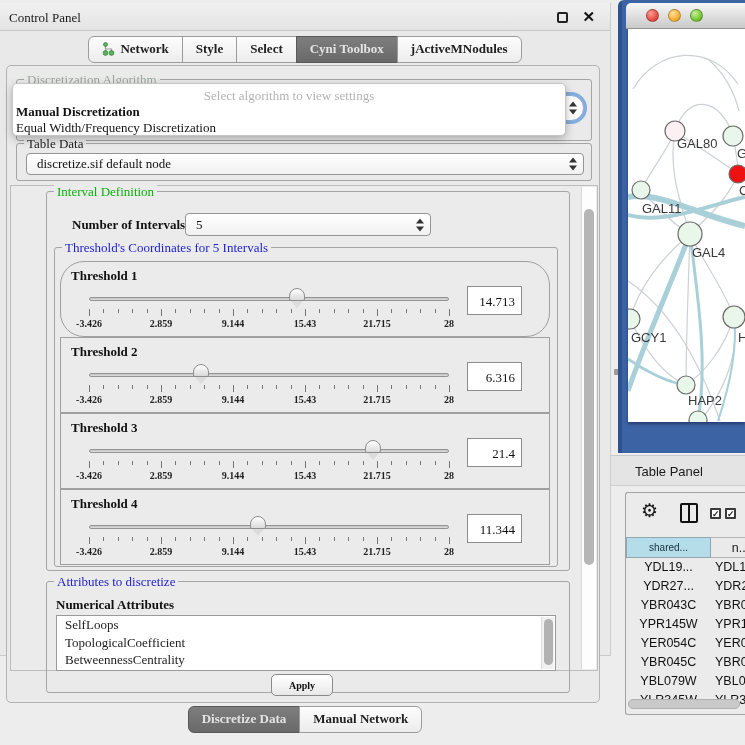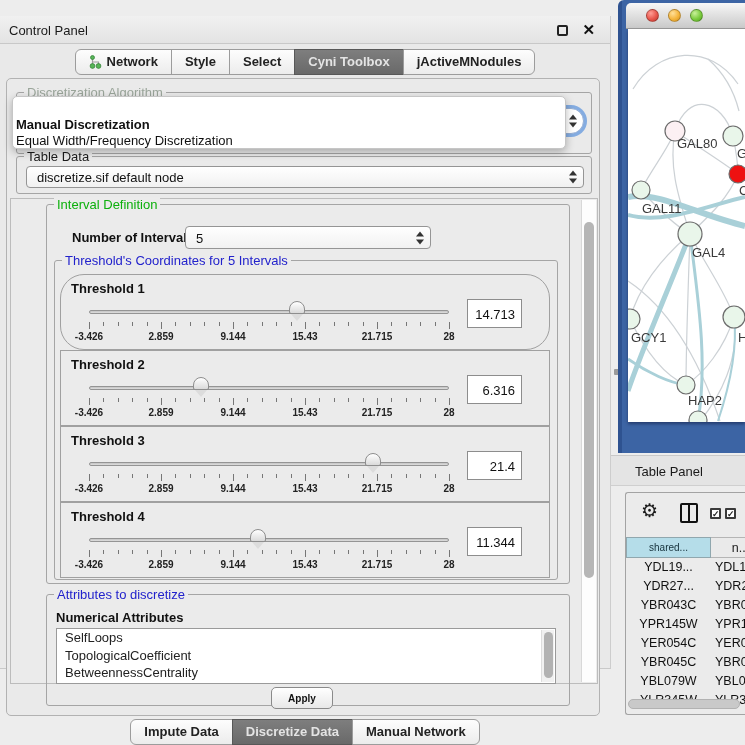--- a/index.html
+++ b/index.html
@@ -1,22 +1,22 @@
 <!DOCTYPE html>
 <html><head>
 <meta charset="utf-8">
 <style>
   * { margin:0; padding:0; box-sizing:border-box; }
   html,body { background:#ededed; }
   .stage { position:relative; width:745px; height:745px; overflow:hidden;
            font-family:"Liberation Sans", sans-serif; background:#ededed; }
 
   
-  .cp { position:absolute; left:0; top:16px; width:611px; height:653px;
-        background:#e9e9e9; border-right:1px solid #cdcdcd; border-bottom:1px solid #c9c9c9; }
+  .cp { position:absolute; left:0; top:3px; width:611px; height:653px;
+        background:#e9e9e9; border-right:1px solid #cdcdcd; border-bottom:1px solid #c9c9c9;font-family:Liberation Serif, serif; }
   .cp-titlebar { position:absolute; left:0; top:0; right:0; height:28px;
         background:linear-gradient(#f1f1f1,#e3e3e3); border-bottom:1px solid #c8c8c8; }
   .cp-title { position:absolute; left:9px; top:7px; font-size:13px; color:#1a1a1a; }
   .float-btn { position:absolute; right:42px; top:9px; width:11px; height:11px;
         border:2px solid #222; border-radius:2px; background:transparent; }
   .close-btn { position:absolute; right:15px; top:5px; font-size:15px; font-weight:bold; color:#111; }
 
   .top-tabs { position:absolute; left:0; right:0; top:33px; display:flex; justify-content:center; }
   .bottom-tabs { position:absolute; left:0; right:0; top:703px; display:flex; justify-content:center; }
   .tab { font-size:13px; font-weight:bold; color:#222; background:linear-gradient(#fdfdfd,#ececec);
@@ -170,20 +170,21 @@
       <span class="group-label lab-faded">Discretization Algorithm</span>
     </div>
     <div class="focus-combo">
       <span class="stepper">
           <span class="up"></span>
           <span class="down"></span>
         </span>
     </div>
 
     <div class="algo-popup">
+      <div class="popup-placeholder">Select algorithm to view settings</div>
       <div class="popup-item b" style="top:20px;">Manual Discretization</div>
       <div class="popup-item" style="top:36px;">Equal Width/Frequency Discretization</div>
     </div>
 
     <div class="group" style="left:16px; top:140px; width:576px; height:38px;">
       <span class="group-label lab-dark">Table Data</span>
     </div>
     <div class="combo" style="left:26px; top:150px; width:558px; height:22px;">
       <span class="val">discretize.sif default node</span>
       <span class="stepper">
@@ -224,23 +225,20 @@
         <div class="attr-item">BetweennessCentrality</div>
       </div>
 
     <div class="vtrack" style="position:absolute; right:14px; top:184px; height:482px; bottom:auto;">
       <div class="vthumb"></div>
     </div>
 
     <div class="apply-btn">Apply</div>
 
     <div class="bottom-tabs">
-      <div class="tab">
-        <span>Impute Data</span>
-      </div>
       <div class="tab selected">
         <span>Discretize Data</span>
       </div>
       <div class="tab">
         <span>Manual Network</span>
       </div>
     </div>
   <div class="th-panel" style="top: 258px; border-radius: 24px;">
         <div class="th-label">Threshold 1</div>
         <div class="th-track"></div>

